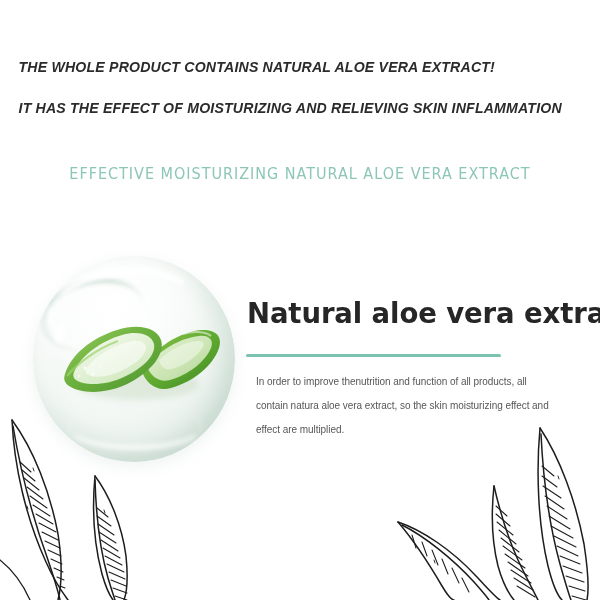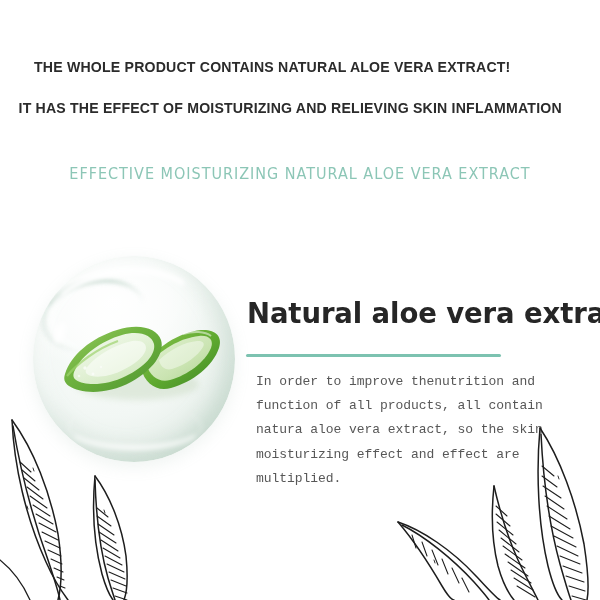--- a/index.html
+++ b/index.html
@@ -20,21 +20,22 @@
     background: #ffffff;
     overflow: hidden;
   }
 
   
   .headline-block {
     position: absolute;
     top: 56px;
     left: 0;
     width: 529px;
-    text-align: right;
+    text-align: left;
+    font-style: italic;
   }
   .headline {
     color: #2b2b2b;
     font-weight: bold;
     font-family: "Liberation Sans", sans-serif;
     letter-spacing: 0.2px;
     white-space: nowrap;
     transform-origin: center center;
   }
   .headline-1 {
@@ -168,23 +169,23 @@
     height: 2.5px;
     background: #7cc2b0;
     border-radius: 2px;
   }
   .body-copy {
     position: absolute;
     left: 256px;
     top: 370px;
     width: 300px;
     color: #575757;
-    font-size: 13px;
+    font-size: 10px;
     line-height: 24.2px;
-    font-family: Liberation Mono, monospace;
+    font-family: Liberation Sans, sans-serif;
     letter-spacing: -0.05px;
   }
 
   
   .leaves-left, .leaves-right {
     position: absolute;
     bottom: 0;
   }
   .leaves-left { left: 0; width: 200px; height: 190px; }
   .leaves-right { right: 0; width: 210px; height: 190px; }

